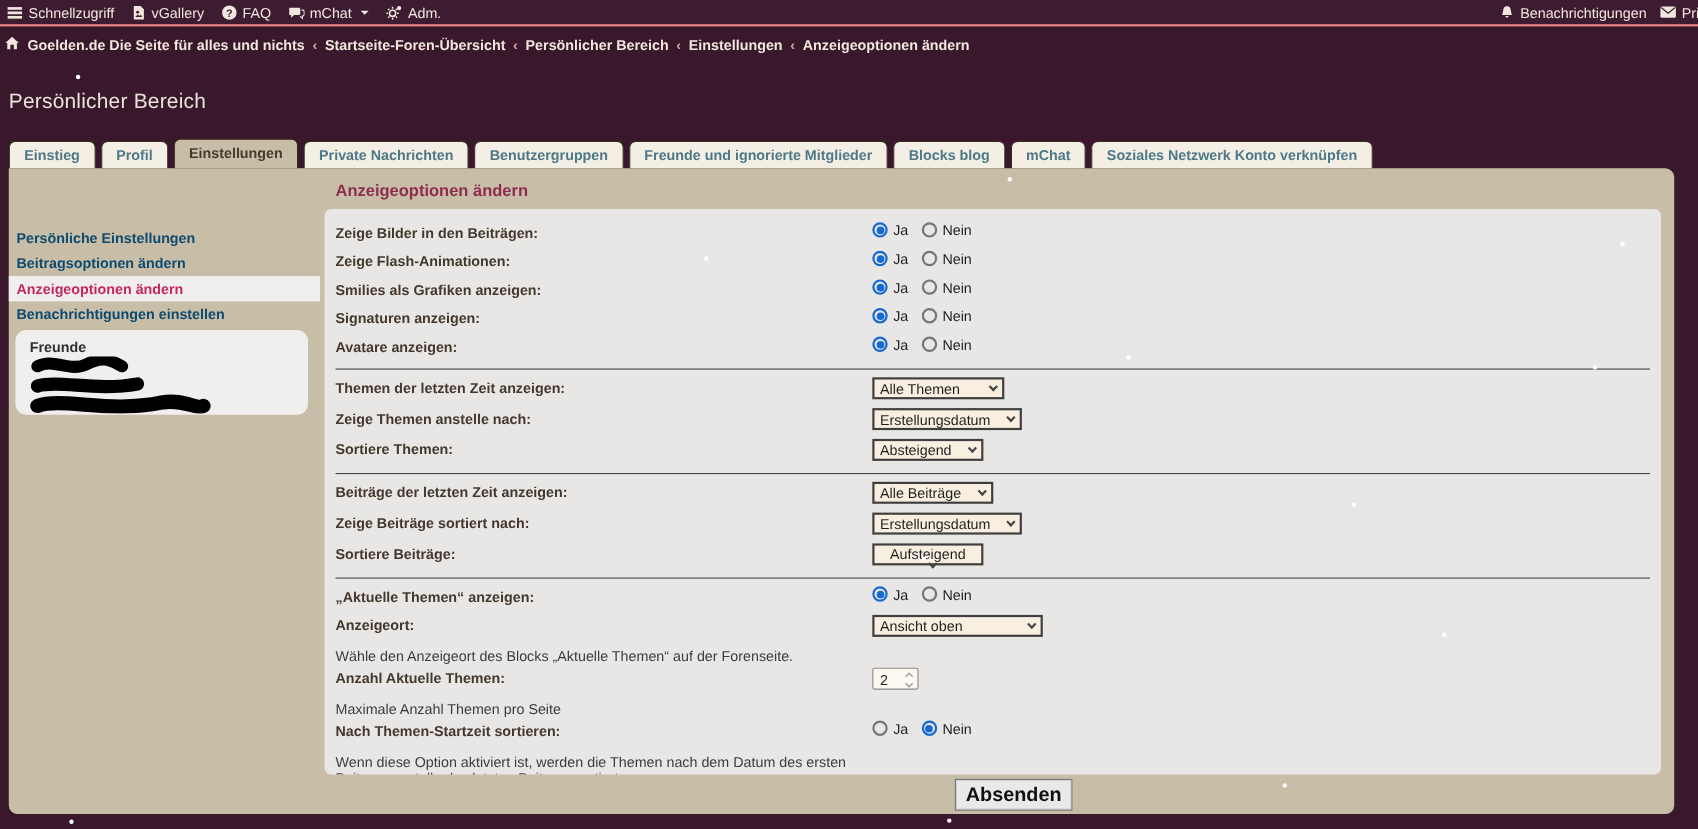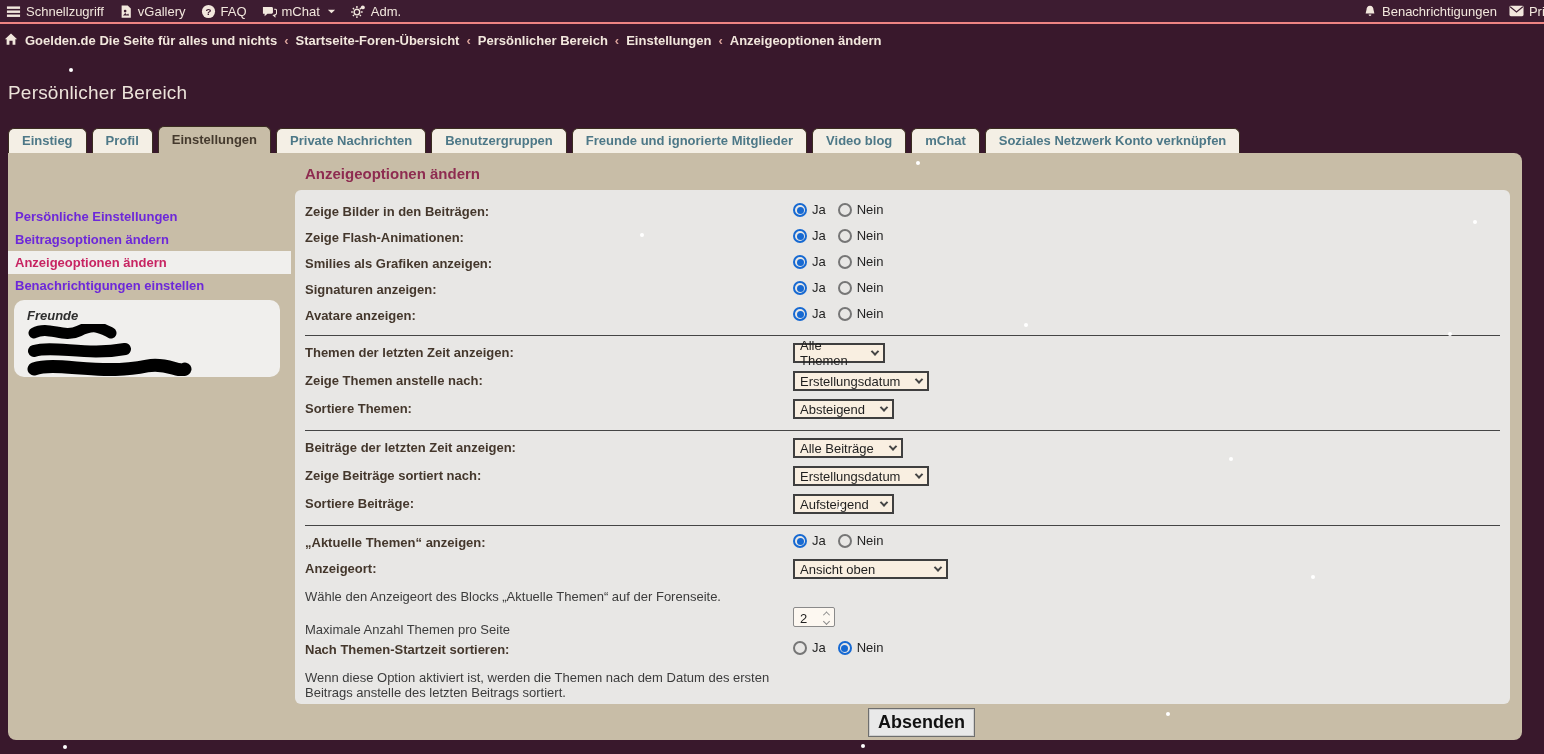--- a/index.html
+++ b/index.html
@@ -62,29 +62,29 @@
   
   .wrapper {
     position:absolute; left:8px; top:153px; width:1514px; height:587px;
     background:#c8bda7; border-radius:0 8px 8px 8px;
   }
 
   
   .sidebar { position:absolute; left:0; top:52px; width:283px; }
   .side-item {
     padding:4px 0 4px 7px; font-size:13px; font-weight:bold;
-    color:#6d28d9; line-height:15px; cursor:pointer;
+    color:#0c4a6e; line-height:15px; cursor:pointer;
   }
   .side-item.active { background:#f0efed; color:#c72462; }
 
   .friends-box {
     position:absolute; left:6px; top:147px; width:266px; height:77px;
     background:#f0efed; border-radius:10px; padding:8px 0 0 13px;
   }
-  .friends-title { font-size:13px; font-weight:bold; color:#2e2e2e;font-style:italic; }
+  .friends-title { font-size:13px; font-weight:bold; color:#2e2e2e; }
   .scribbles { margin-top:1px; }
 
   
   .main-heading {
     position:absolute; left:297px; top:12px;
     font-size:15px; font-weight:bold; color:#8e2c50;
   }
   .panel {
     position:absolute; left:287px; top:37px; width:1215px; height:514px;
     background:#e8e7e5; border-radius:6px; padding:8px 10px 0 10px;
@@ -96,21 +96,21 @@
 
   .row { display:flex; align-items:flex-start; min-height:26px; padding:1px 0; }
   .row.row-select { min-height:28px; }
   .row-label-col { width:488px; padding-top:3px; }
   .row-label { font-size:13px; font-weight:bold; color:#44372c; line-height:15px; }
   .row-sub { font-size:13px; color:#3c3c3c; line-height:15px; max-width:472px; margin-top:13px; }
   .row-control { display:flex; align-items:center; padding-top:1px; }
 
   
   .radio-group { display:flex; align-items:center; gap:12px; font-size:13px; color:#1f1f1f; }
-  .radio-opt { display:flex; align-items:flex-end; gap:5px; cursor:pointer; }
+  .radio-opt { display:flex; align-items:flex-start; gap:5px; cursor:pointer; }
   .radio {
     width:14px; height:14px; border-radius:50%;
     border:2px solid #767676; position:relative; background:transparent;
   }
   .radio.sel { border-color:#1669d2; }
   .radio.sel::after {
     content:""; position:absolute; left:1.5px; top:1.5px; right:1.5px; bottom:1.5px;
     background:#1669d2; border-radius:50%;
   }
 
@@ -255,21 +255,21 @@
 
 <div class="page-title">Persönlicher Bereich</div>
 
 <div class="tabs" id="tabs">
     <div class="tab">Einstieg</div>
     <div class="tab">Profil</div>
     <div class="tab active">Einstellungen</div>
     <div class="tab">Private Nachrichten</div>
     <div class="tab">Benutzergruppen</div>
     <div class="tab">Freunde und ignorierte Mitglieder</div>
-    <div class="tab">Video blog</div>
+    <div class="tab">Blocks blog</div>
     <div class="tab">mChat</div>
     <div class="tab">Soziales Netzwerk Konto verknüpfen</div>
   </div>
 
 <div class="wrapper">
   <div class="sidebar" id="sidebar">
       <div class="side-item">Persönliche Einstellungen</div>
       <div class="side-item">Beitragsoptionen ändern</div>
       <div class="side-item active">Anzeigeoptionen ändern</div>
       <div class="side-item">Benachrichtigungen einstellen</div>
@@ -375,21 +375,21 @@
             </span>
           </div>
         </div>
       </div>
       <div class="section">
         <div class="row row-select">
           <div class="row-label-col">
             <div class="row-label">Themen der letzten Zeit anzeigen:</div>
           </div>
           <div class="row-control">
-            <div class="sel-box" style="width: 92px;">
+            <div class="sel-box" style="width: 120px;">
               <span class="sel-val">Alle Themen</span>
               <span class="chev"></span>
             </div>
           </div>
         </div>
         <div class="row row-select">
           <div class="row-label-col">
             <div class="row-label">Zeige Themen anstelle nach:</div>
           </div>
           <div class="row-control">
@@ -432,21 +432,21 @@
               <span class="sel-val">Erstellungsdatum</span>
               <span class="chev"></span>
             </div>
           </div>
         </div>
         <div class="row row-select">
           <div class="row-label-col">
             <div class="row-label">Sortiere Beiträge:</div>
           </div>
           <div class="row-control">
-            <div class="sel-box" style="width: 101px;">
+            <div class="sel-box" style="width: 101px; flex-direction: column;">
               <span class="sel-val">Aufsteigend</span>
               <span class="chev"></span>
             </div>
           </div>
         </div>
       </div>
       <div class="section">
         <div class="row">
           <div class="row-label-col">
             <div class="row-label">„Aktuelle Themen“ anzeigen:</div>
@@ -471,20 +471,21 @@
           </div>
           <div class="row-control">
             <div class="sel-box" style="width: 155px;">
               <span class="sel-val">Ansicht oben</span>
               <span class="chev"></span>
             </div>
           </div>
         </div>
         <div class="row">
           <div class="row-label-col">
+            <div class="row-label">Anzahl Aktuelle Themen:</div>
             <div class="row-sub">Maximale Anzahl Themen pro Seite</div>
           </div>
           <div class="row-control">
             <div class="num-box">
               <span class="num-val">2</span>
               <span class="num-spin">
                 <span class="spin-up"></span>
                 <span class="spin-dn"></span>
               </span>
             </div>

